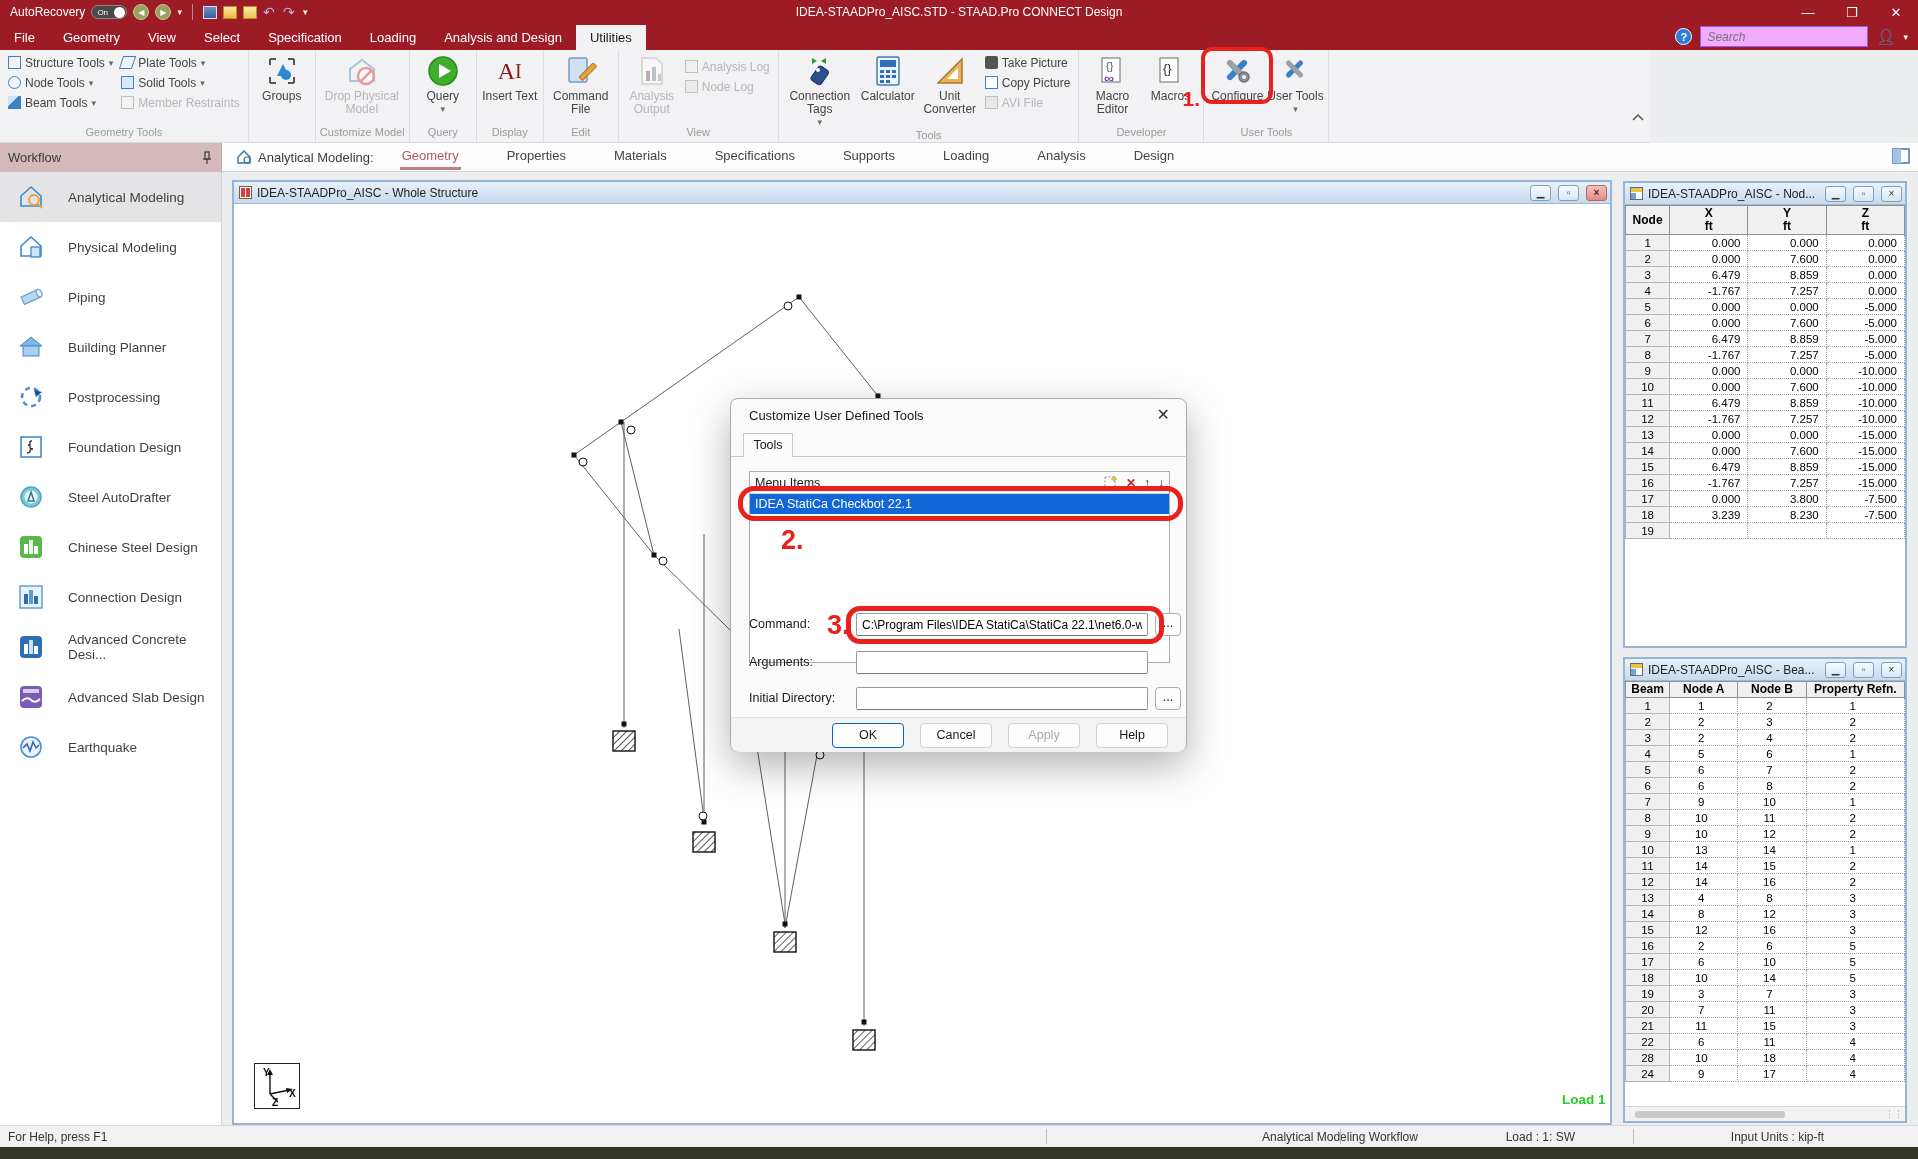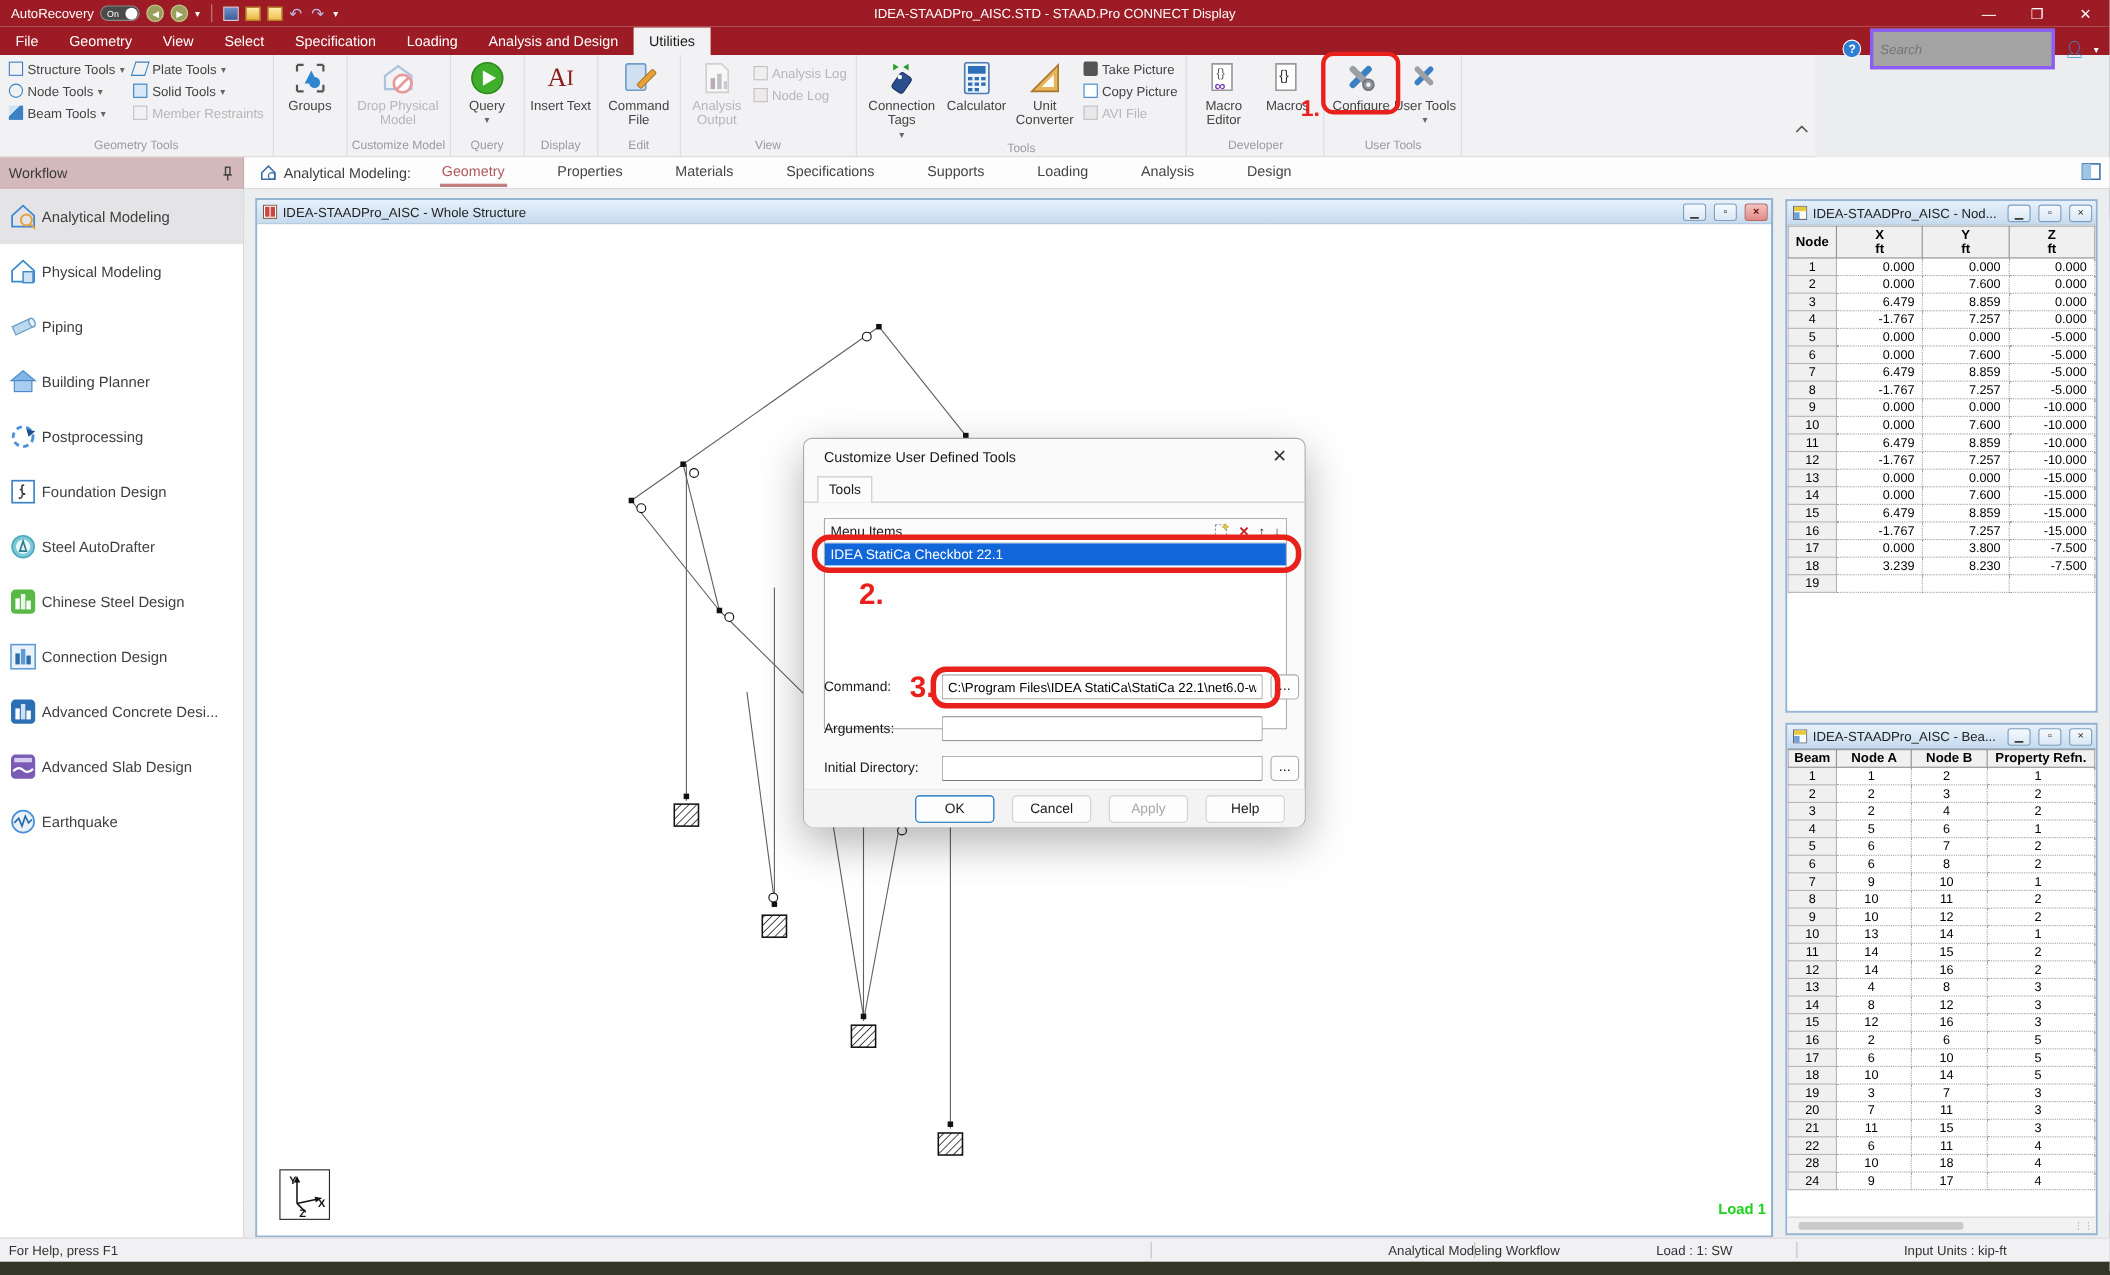--- a/index.html
+++ b/index.html
@@ -24,21 +24,21 @@
   .winbtns { position:absolute; right:0; top:0; height:24px; display:flex; }
   .winbtn { width:44px; height:24px; display:flex; align-items:center; justify-content:center; color:#fff; font-size:13px; }
 
   
   #menubar { position:absolute; left:0; top:24px; width:1918px; height:26px; background:#9C1B24; display:flex; align-items:flex-end; color:#fff; font-size:13px; }
   .menu-item { padding:5px 14px; position:relative; }
   .menu-item.active { background:#F2F1F3; color:#1a1a1a; }
   .ann-box { position:absolute; border:4px solid #E8211C; border-radius:9px; pointer-events:none; z-index:50; }
   #menubar-right { position:absolute; right:10px; top:2px; display:flex; align-items:center; gap:8px; }
   .help-circ { width:17px; height:17px; border-radius:50%; background:#2d7fd4; color:#fff; font-size:11px; font-weight:bold; display:flex; align-items:center; justify-content:center; border:1px solid #fff; }
-  #searchbox { width:168px; height:37px; background:#a3a3a3; border:3px solid #8b5cf6; display:flex; align-items:center; }
+  #searchbox { width:168px; height:21px; background:#f0abfc; border:1px solid #8b5cf6; display:flex; align-items:center; }
   #searchbox input { flex:1; border:none; outline:none; font-size:12px; font-style:italic; padding:0 6px; font-family:"Liberation Sans",sans-serif; color:#333; background:transparent; }
   .user-ic { color:#2d9fe0; font-size:15px; }
 
   
   #ribbon { position:absolute; left:0; top:50px; width:1650px; height:93px; background:#F2F1F3; border-bottom:1px solid #D9D8DA; display:flex; }
   .rgroup { display:flex; flex-direction:column; border-right:1px solid #DCDBDD; padding:2px 4px 0 4px; }
   .rbody { flex:1; display:flex; align-items:flex-start; }
   .rlabel { height:16px; text-align:center; font-size:11px; color:#9B9A9C; }
   .smallcol { display:flex; flex-direction:column; justify-content:flex-start; padding:2px 4px; gap:3px; }
   .smallbtn { display:flex; align-items:center; gap:4px; font-size:12px; color:#444; height:17px; white-space:nowrap; }
@@ -56,21 +56,21 @@
   #wfheader { position:absolute; left:0; top:143px; width:222px; height:29px; background:#D4B9BB; display:flex; align-items:center; padding:0 8px; font-size:13px; color:#3a3a3a; border-right:1px solid #c3a8aa; }
   #wfheader .pin { margin-left:auto; }
   #tabrow { position:absolute; left:222px; top:143px; width:1696px; height:29px; background:#FDFDFD; border-bottom:1px solid #D5D4D6; display:flex; align-items:center; font-size:13px; color:#444; padding-left:14px; }
   #tabrow .ctx { color:#3c3c3c; margin:0 26px 0 6px; }
   .vtab { margin-right:44px; padding:4px 2px; }
   .vtab.active { color:#B0595A; border-bottom:3px solid #C07E7E; }
   #tabrow-right { position:absolute; right:8px; top:5px; }
 
   
   #sidebar { position:absolute; left:0; top:172px; width:222px; height:953px; background:#fff; border-right:1px solid #D5D4D6; }
-  .sb-item { height:50px; display:flex; align-items:center; gap:4px; padding-left:8px; font-size:13.5px; color:#3f3f3f; }
+  .sb-item { height:50px; display:flex; align-items:center; gap:24px; padding-left:18px; font-size:13.5px; color:#3f3f3f; }
   .sb-item.selected { background:#E4E3E5; }
   .sb-ic { width:26px; height:26px; flex:none; }
 
   
   #main { position:absolute; left:222px; top:172px; width:1696px; height:953px; background:#ECEDEF;border-radius:28px; }
   .mdiwin { position:absolute; border:2px solid #96B5D2; background:#fff; }
   .mdi-title { height:22px; background:linear-gradient(#E7F1FB,#C6DAEE); border-bottom:1px solid #9FB9D2; display:flex; align-items:center; padding:0 3px 0 5px; font-size:12px; color:#222; gap:5px; }
   .mdi-title .t { flex:1; overflow:hidden; white-space:nowrap; text-overflow:ellipsis; }
   .mdi-btn { width:21px; height:16px; border:1px solid #7FA0BF; background:linear-gradient(#F6FAFE,#D9E7F4); border-radius:3px; font-size:10px; color:#333; display:flex; align-items:center; justify-content:center; margin-left:2px; }
   .mdi-btn.close-red { background:linear-gradient(#F3C2BE,#E08B84); border-color:#B66; color:#5d0f0f; font-weight:bold; }
@@ -139,21 +139,21 @@
       <span class="navcirc">▶</span>
       <span class="caret">▾</span>
       <span class="qsep"></span>
       <span class="qicon qi-save"></span>
       <span class="qicon qi-open"></span>
       <span class="qicon qi-folder"></span>
       <span class="qicon qi-undo">↶</span>
       <span class="qicon qi-redo">↷</span>
       <span class="caret">▾</span>
     </div>
-    <div id="title-center">IDEA-STAADPro_AISC.STD - STAAD.Pro CONNECT Display</div>
+    <div id="title-center">IDEA-STAADPro_AISC.STD - STAAD.Pro CONNECT Design</div>
     <div class="winbtns">
       <span class="winbtn">—</span>
       <span class="winbtn">❐</span>
       <span class="winbtn">✕</span>
     </div>
   </div>
 
   <div id="menubar">
     <div id="menu-items" style="display: flex;">
         <div class="menu-item">File</div>

